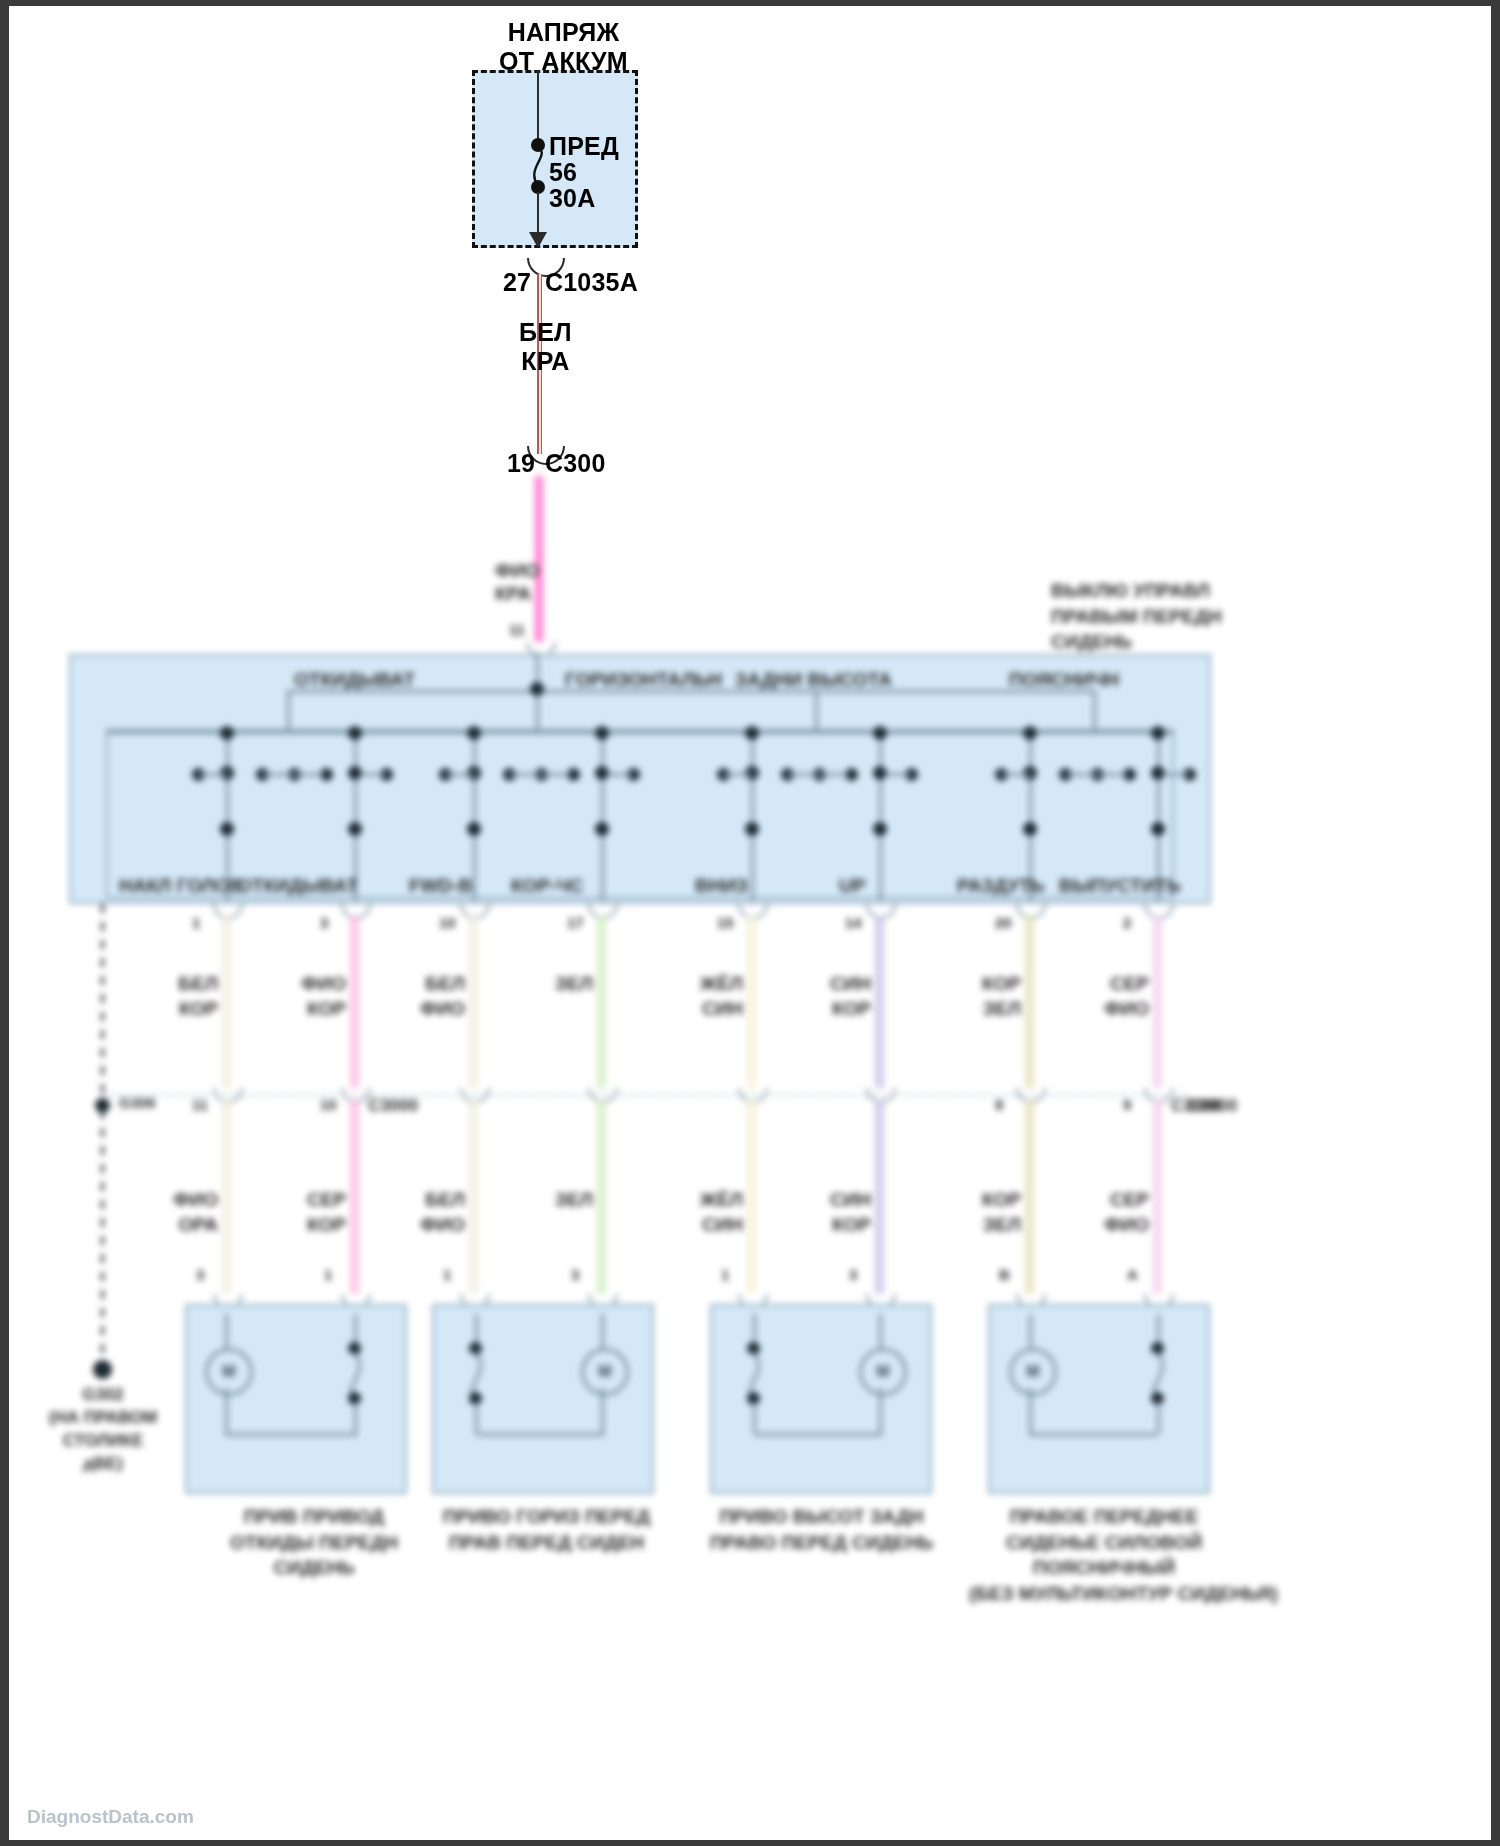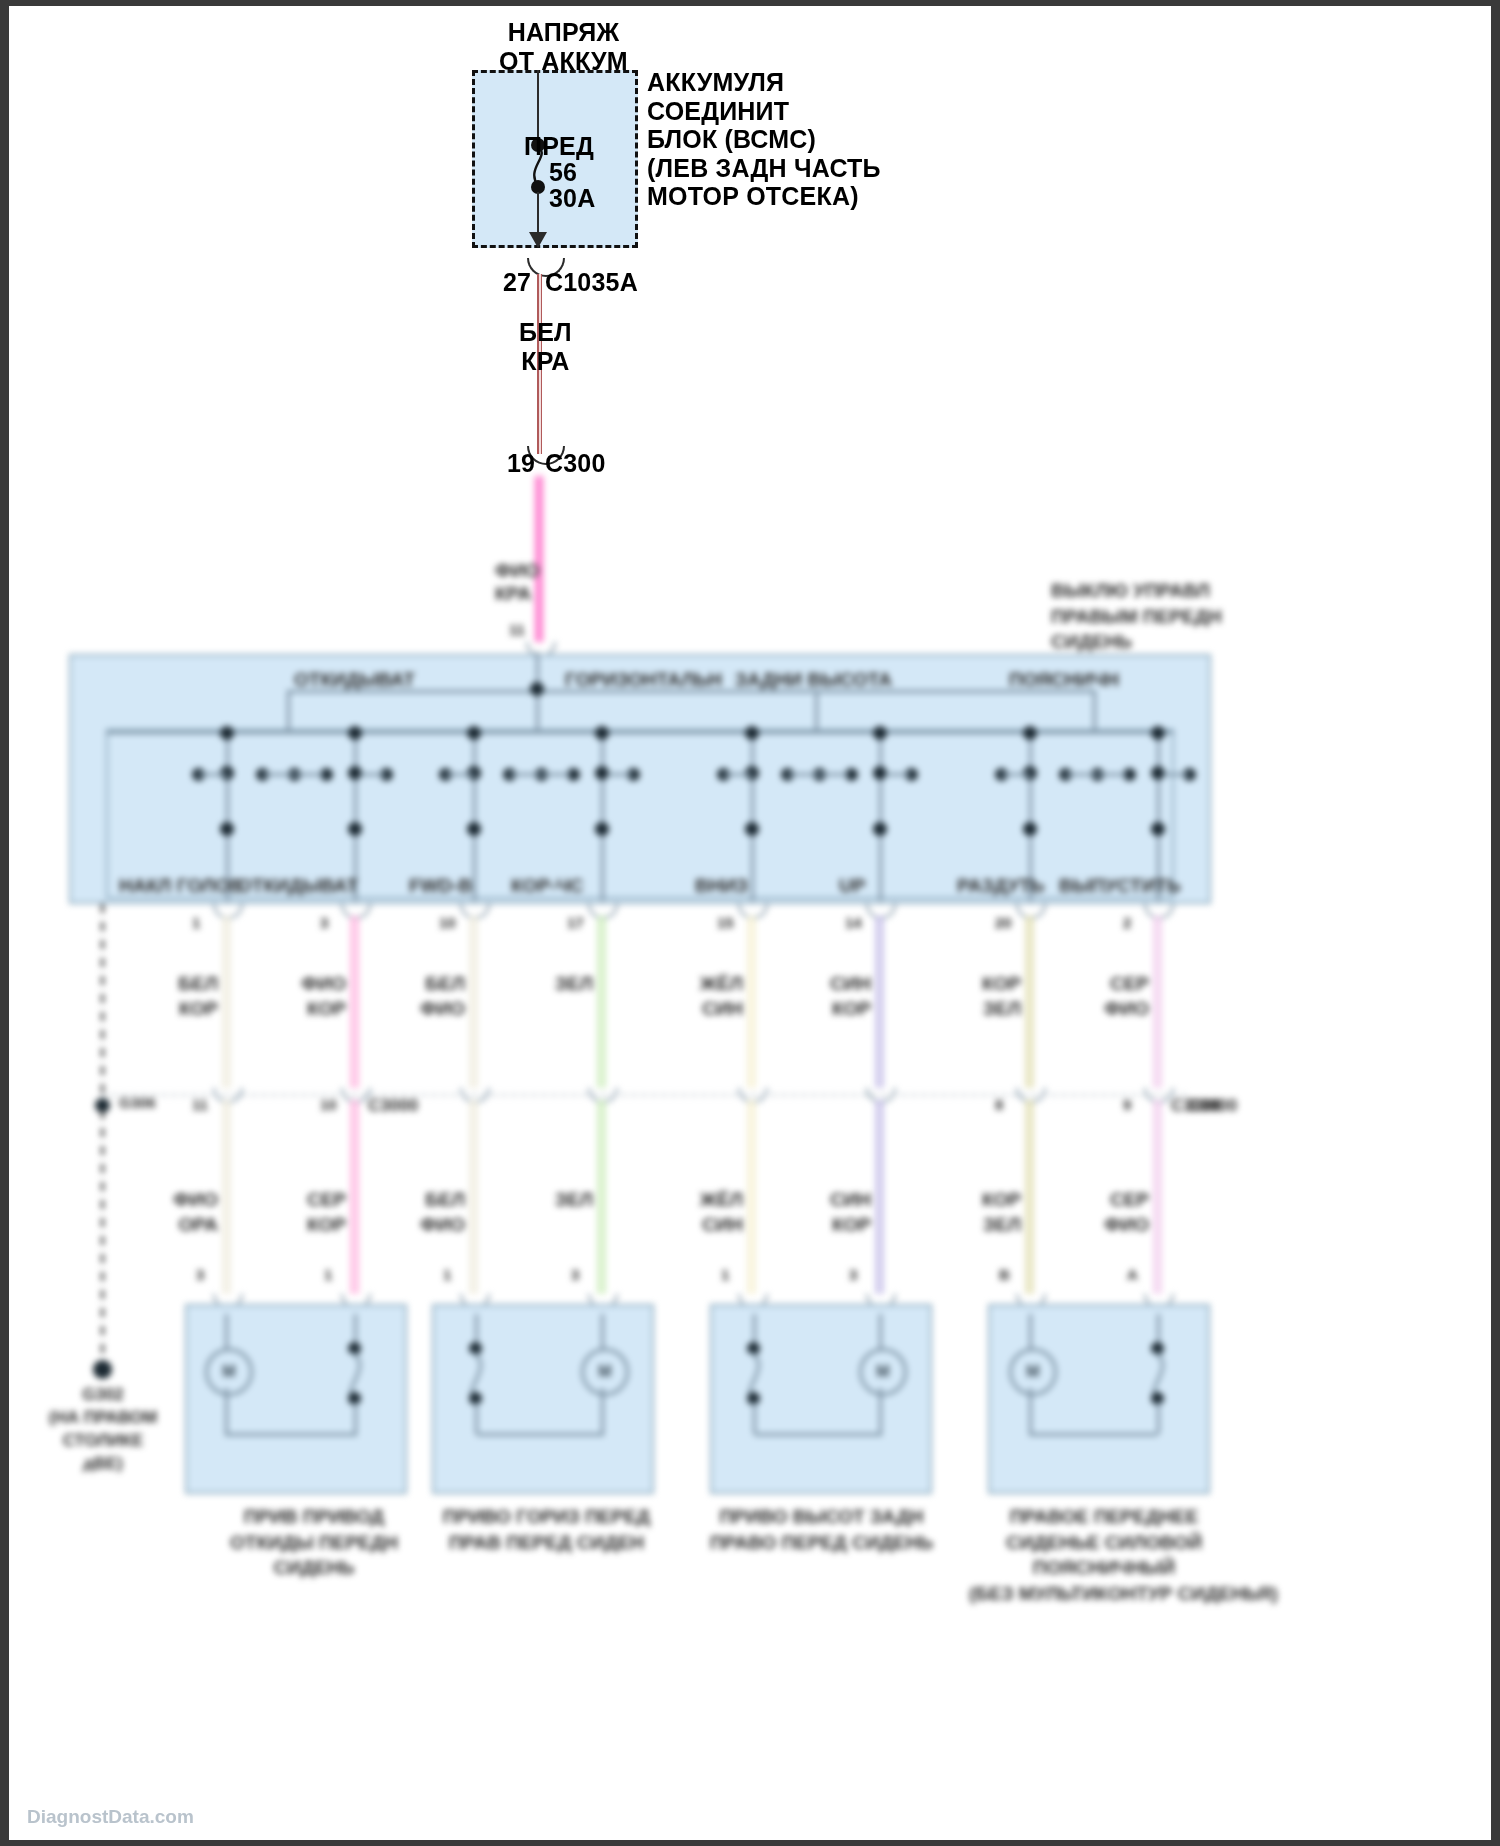--- a/index.html
+++ b/index.html
@@ -62,37 +62,32 @@
 </head>
 <body>
 
 <div id="page">
 
   <div class="txt sharp" style="left:490px;top:12px;text-align:center;">НАПРЯЖ
 ОТ АККУМ</div>
 
   <div id="bcm-box" class="abs"></div>
 
-  <div class="txt sharp" style="left:638px;top:62px;">АККУМУЛЯ
-СОЕДИНИТ
-БЛОК (ВСМС)
-(ЛЕВ ЗАДН ЧАСТЬ
-МОТОР ОТСЕКА)</div>
 
   <div class="vline" style="left:528px;top:64px;height:76px;"></div>
   <div class="dot" style="left:522px;top:132px;width:14px;height:14px;"></div>
 
   <svg class="abs" style="left:516px;top:140px;" width="28" height="42">
     <path d="M13 0 C 26 10, 0 22, 13 40" stroke="#111" stroke-width="2.4" fill="none"></path>
   </svg>
   <div class="dot" style="left:522px;top:174px;width:14px;height:14px;"></div>
   <div class="vline" style="left:528px;top:186px;height:44px;"></div>
   <div class="arrow-down" style="left:520px;top:226px;"></div>
 
-  <div class="txt sharp" style="left:515px;top:126px;">ПРЕД</div>
+  <div class="txt sharp" style="left:540px;top:126px;">ПРЕД</div>
   <div class="txt sharp" style="left:540px;top:152px;">56</div>
   <div class="txt sharp" style="left:540px;top:178px;">30А</div>
 
   <div class="conn-cup" style="left:518px;top:252px;"></div>
   <div class="txt sharp" style="left:494px;top:262px;">27</div>
   <div class="txt sharp" style="left:536px;top:262px;">C1035A</div>
 
   <div class="w-whtred" style="left:528px;top:268px;height:180px;"></div>
   <div class="txt sharp" style="left:510px;top:312px;text-align:center;">БЕЛ
 КРА</div>

